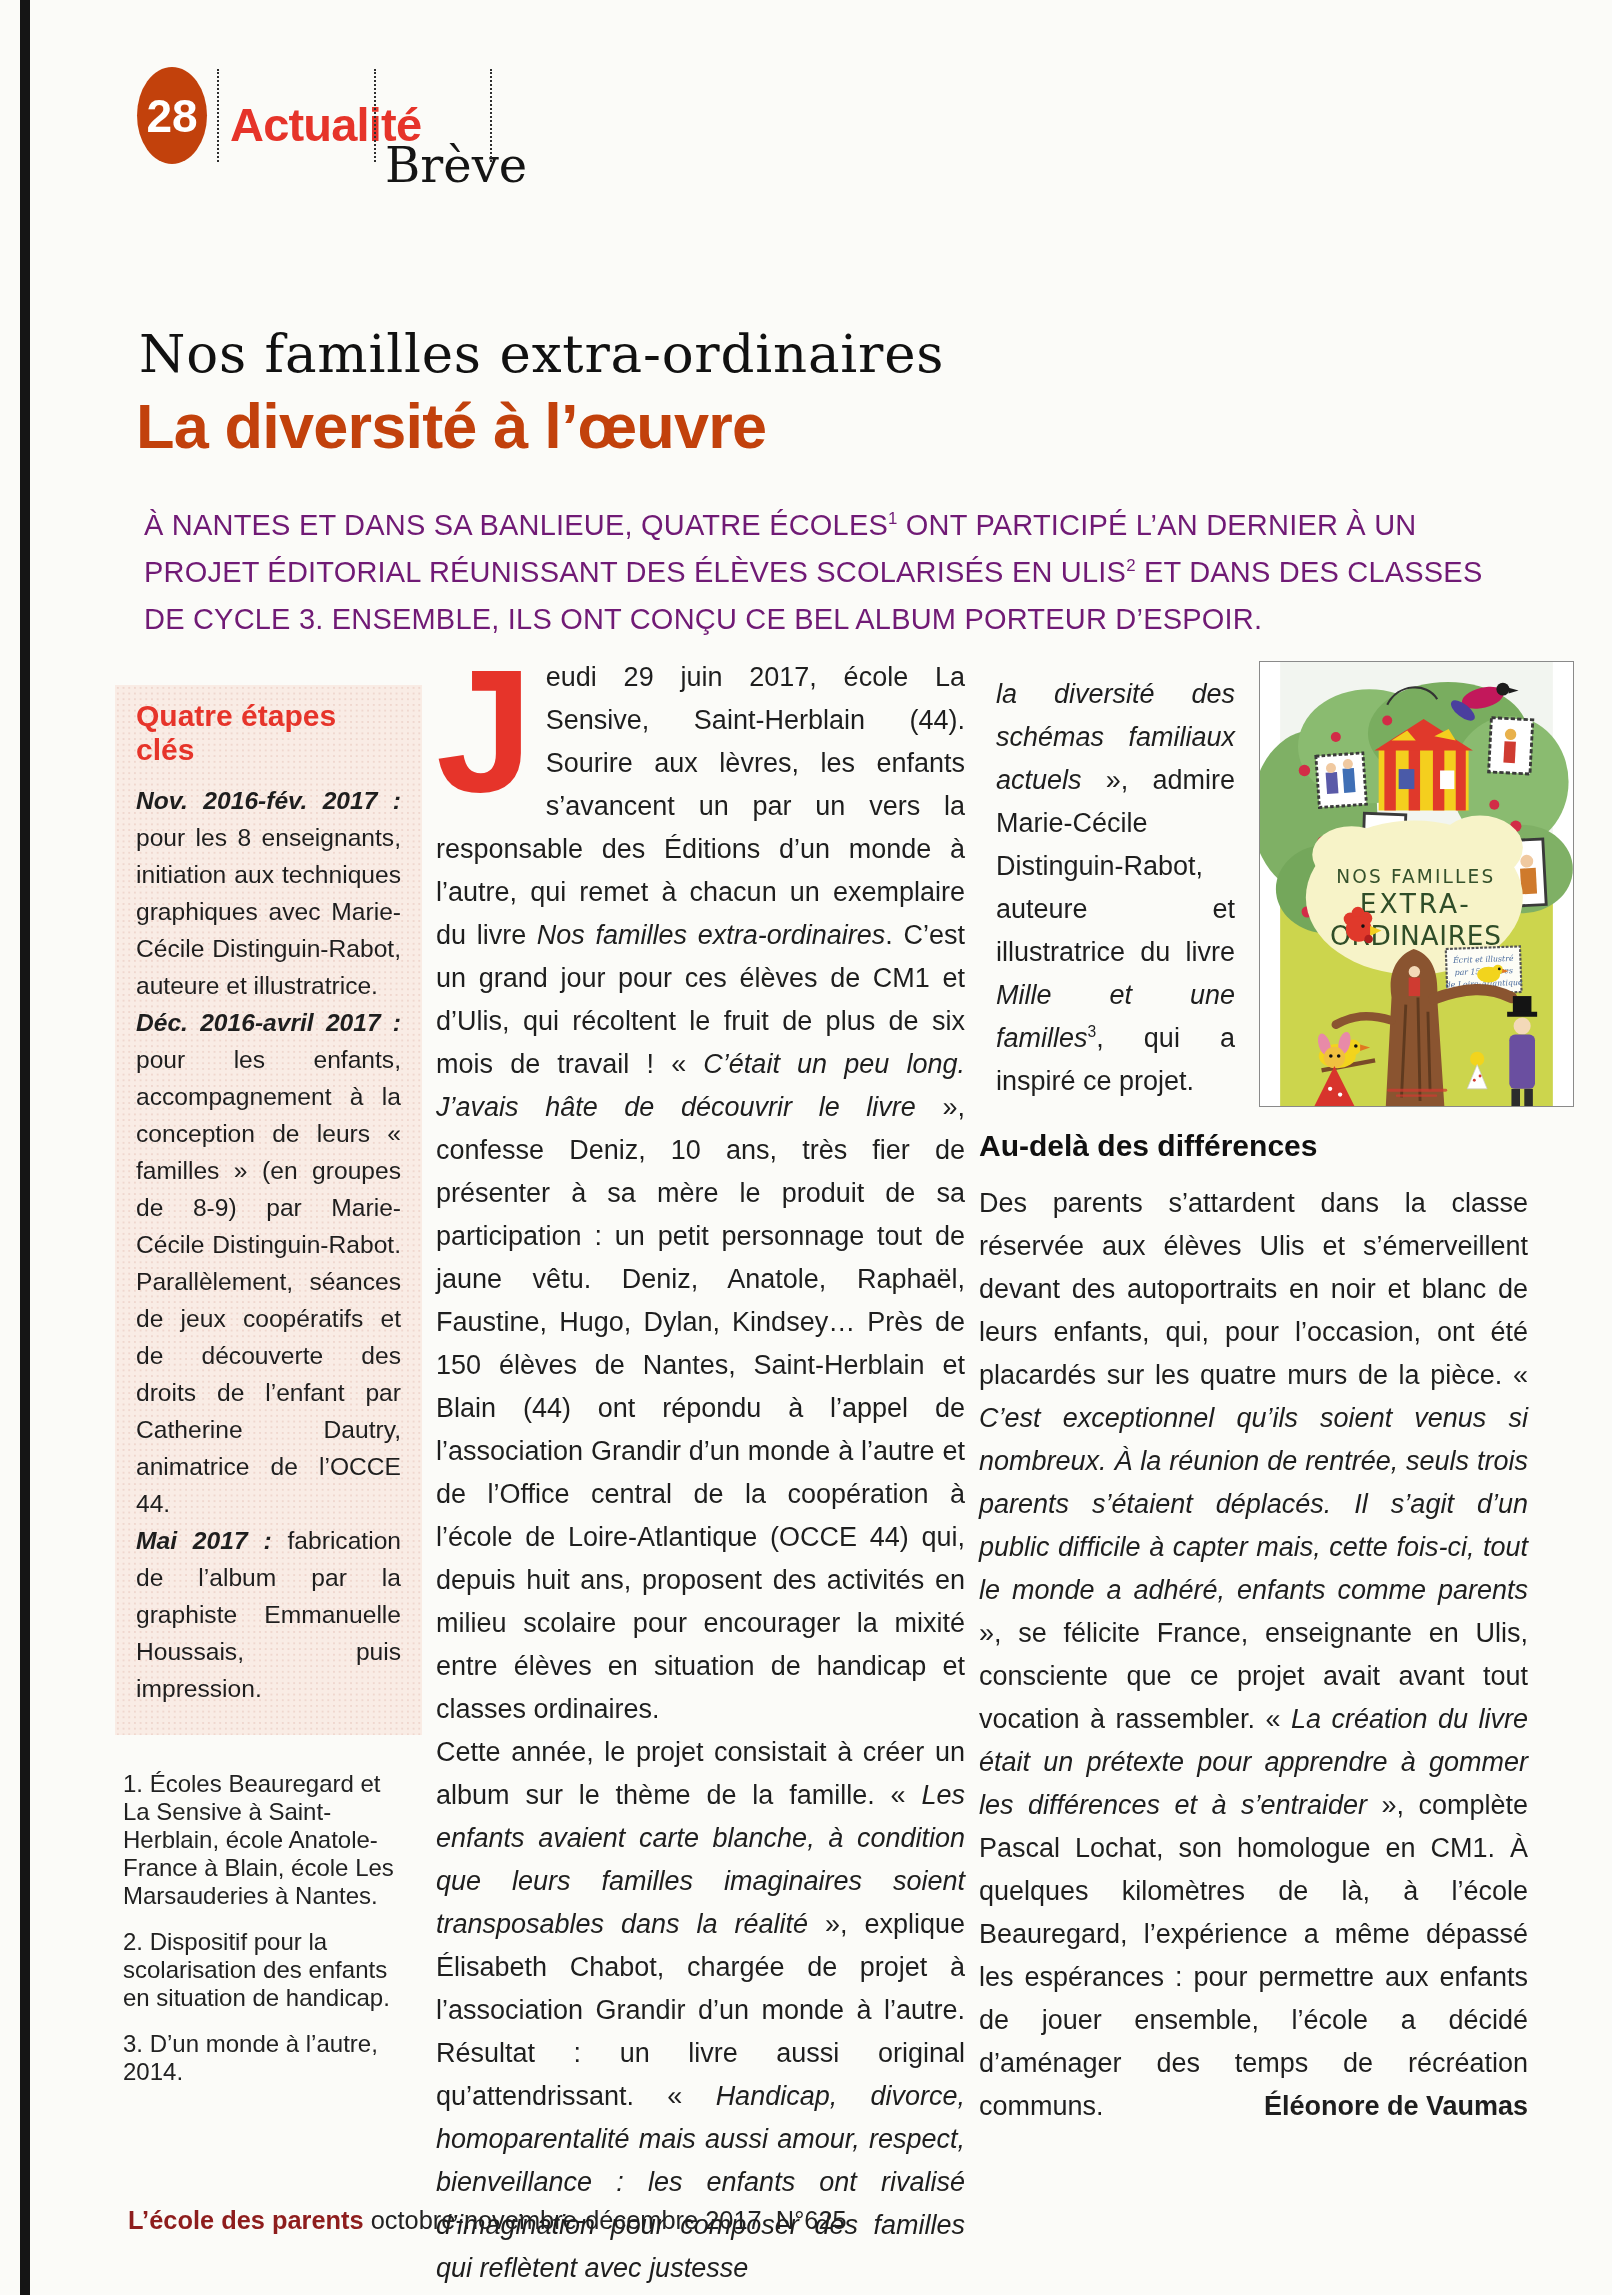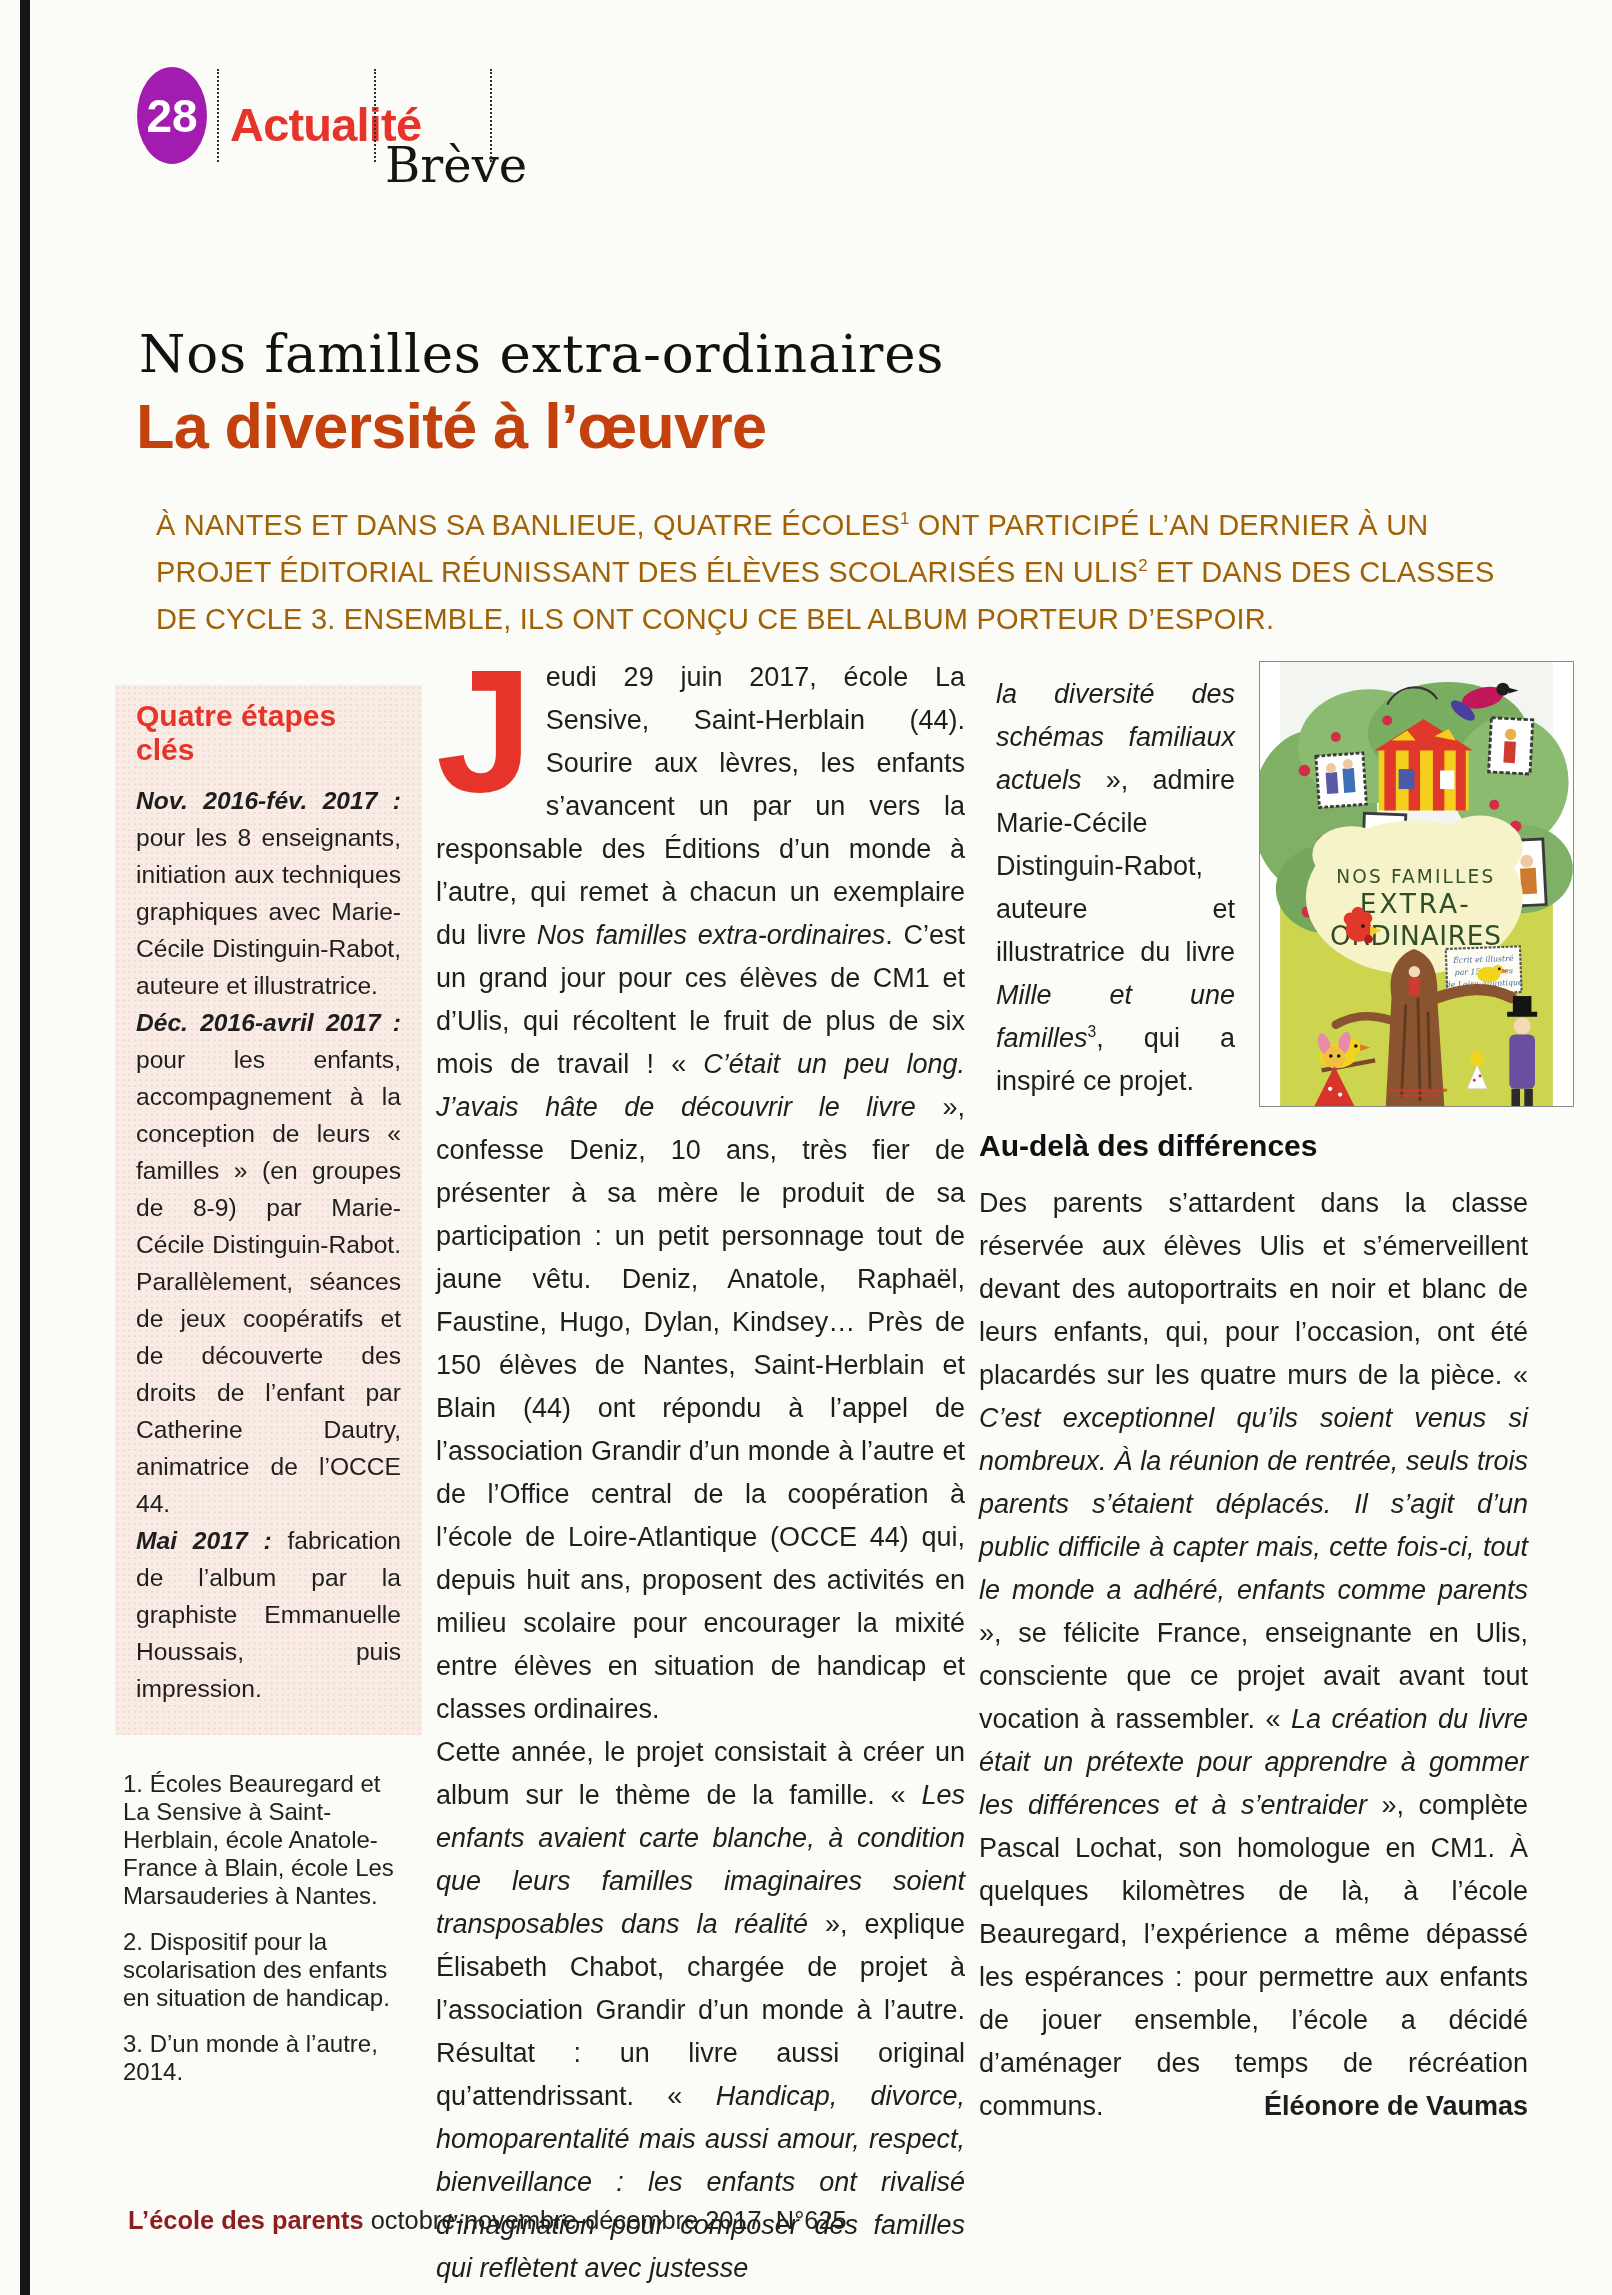--- a/index.html
+++ b/index.html
@@ -1,37 +1,37 @@
 <!DOCTYPE html>
 <html lang="fr" style="font-size:13px"><head>
 <meta charset="utf-8">
 <style>
   html,body{margin:0;padding:0;background:#ffffff;}
   .page{position:relative;width:1613px;height:2295px;background:#fbfbf8;overflow:hidden;
         font-family:"Liberation Sans",sans-serif;color:#1e1e1e;}
   .scan-edge{position:absolute;left:19.7px;top:0;width:10.7px;height:100%;background:#151515;}
 
   
-  .badge{position:absolute;left:137px;top:67px;width:70px;height:97px;background:#a21caf;
+  .badge{position:absolute;left:137px;top:67px;width:70px;height:97px;background:#c2410c;
          border-radius:50%;display:flex;align-items:center;justify-content:center;}
   .badge span{color:#fff;font-weight:bold;font-size:46px;}
   .vsep{position:absolute;top:69px;height:93px;width:0;border-left:2.5px dotted #2e2e2e;}
   .sep1{left:217px}.sep2{left:374px}.sep3{left:490px}
   .section-label{position:absolute;left:230px;top:97px;font-size:47px;font-weight:800;
                  color:#e6342a;letter-spacing:-0.8px;}
   .rubric-label{position:absolute;left:385px;top:92px;font-family:"DejaVu Serif",serif;
                 font-size:48px;color:#151515;margin-top:45px;}
 
   
   .kicker{position:absolute;left:139px;top:323px;font-family:"DejaVu Serif",serif;
           font-size:53px;color:#111;letter-spacing:0.8px;}
   .main-title{position:absolute;left:136px;top:390px;font-size:63px;font-weight:800;
               color:#c2410c;letter-spacing:-0.8px;}
   .standfirst{position:absolute;left:144px;top:502px;width:1387px;font-size:29px;
-              line-height:47px;color:#a16207;letter-spacing:0.2px;margin-left:12px;}
+              line-height:47px;color:#701a75;letter-spacing:0.2px;}
   sup{font-size:.58em;vertical-align:super;line-height:0;}
 
   
   .sidebar{position:absolute;left:115px;top:685px;width:307px;box-sizing:border-box;
            padding:14px 21px 28px;background:#f9ece5;
            background-image:radial-gradient(rgba(205,140,125,.22) 0.8px,transparent 1.1px);
            background-size:5.7px 5.7px;}
   .sidebar-title{color:#e6342a;font-weight:bold;font-size:30px;margin:0 0 14.8px;}
   .sb-entry{margin:0;font-size:24.6px;line-height:37px;text-align:justify;hyphens:auto;}
   .sb-date{font-weight:bold;font-style:italic;}

